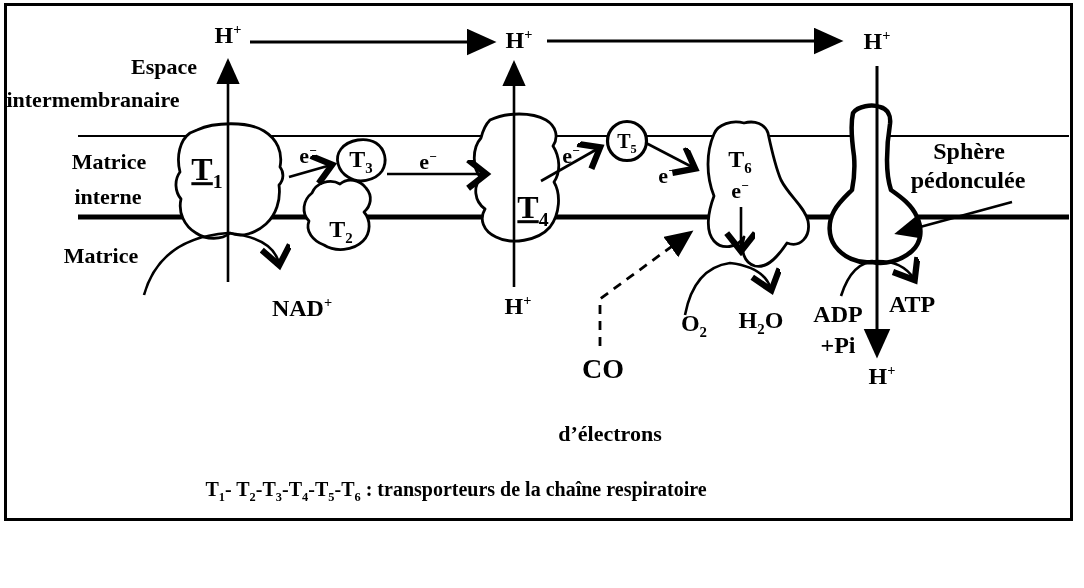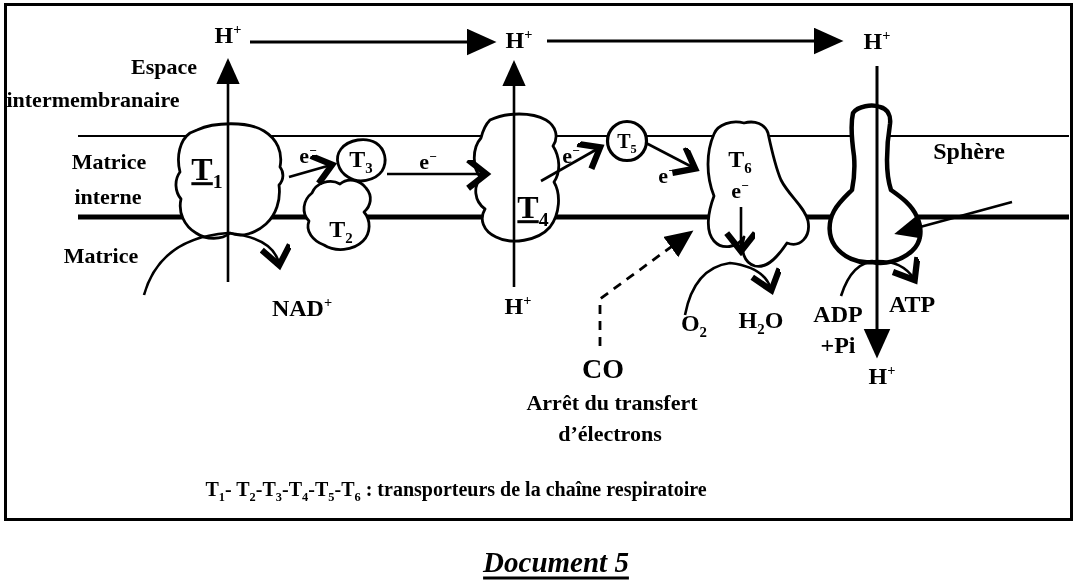--- a/index.html
+++ b/index.html
@@ -95,23 +95,22 @@
   <div class="lbl f22" style="left:740px;top:191px;"><span>e</span><span class="sp">−</span></div>
 
   <div class="lbl f24" style="left:302px;top:309px;"><span>NAD</span><span class="sp">+</span></div>
   <div class="lbl f24" style="left:694px;top:324px;text-align:right;"><span>O</span><span class="sb">2</span></div>
   <div class="lbl f24" style="left:761px;top:321px;font-family:Liberation Serif, serif;"><span>H</span><span class="sb">2</span><span>O</span></div>
   <div class="lbl f24" style="left:838px;top:315px;"><span>ADP</span></div>
   <div class="lbl f24" style="left:838px;top:346px;"><span>+Pi</span></div>
   <div class="lbl f24" style="left:912px;top:305px;"><span>ATP</span></div>
 
   <div class="lbl f28" style="left:603px;top:369px;"><span>CO</span></div>
-  <div class="lbl f22" style="left:612px;top:403px;"><span>Arrêt du transfert</span></div>
   <div class="lbl f22" style="left:610px;top:434px;"><span>d’électrons</span></div>
 
   <div class="lbl f24" style="left:969px;top:152px;"><span>Sphère</span></div>
+  <div class="lbl f24" style="left:968px;top:181px;"><span>pédonculée</span></div>
 
   <div class="caption">
     <span><span>T</span><span class="sb">1</span></span><span>- </span><span><span>T</span><span class="sb">2</span></span><span>-</span><span><span>T</span><span class="sb">3</span></span><span>-</span><span><span>T</span><span class="sb">4</span></span><span>-</span><span><span>T</span><span class="sb">5</span></span><span>-</span><span><span>T</span><span class="sb">6</span></span><span> : transporteurs de la chaîne respiratoire</span>
   </div>
 
-  <div class="doc-title">Document 5</div>
 </div>
 
 </body></html>

